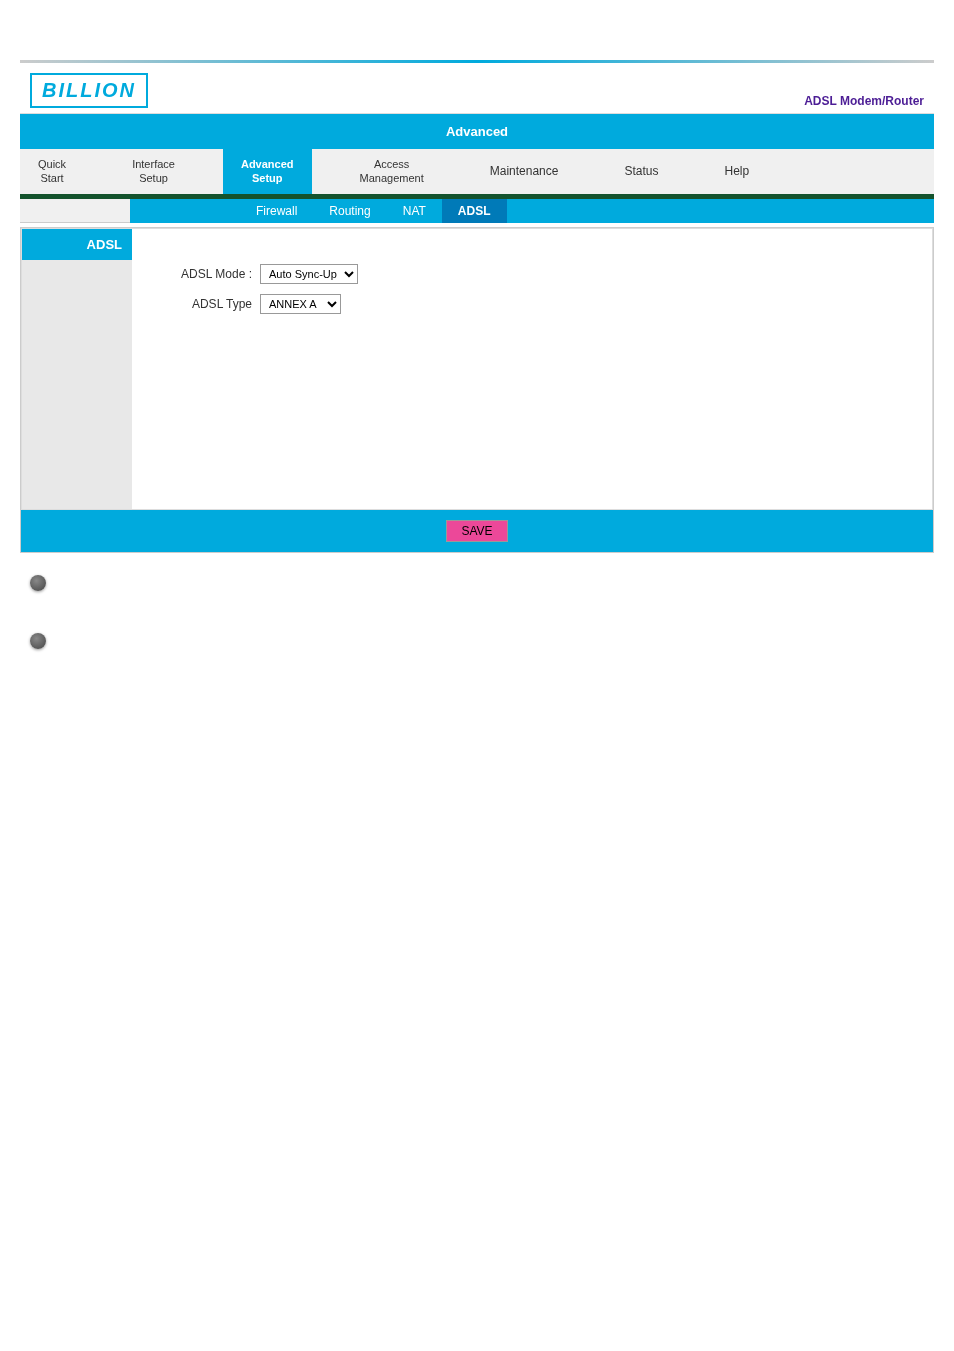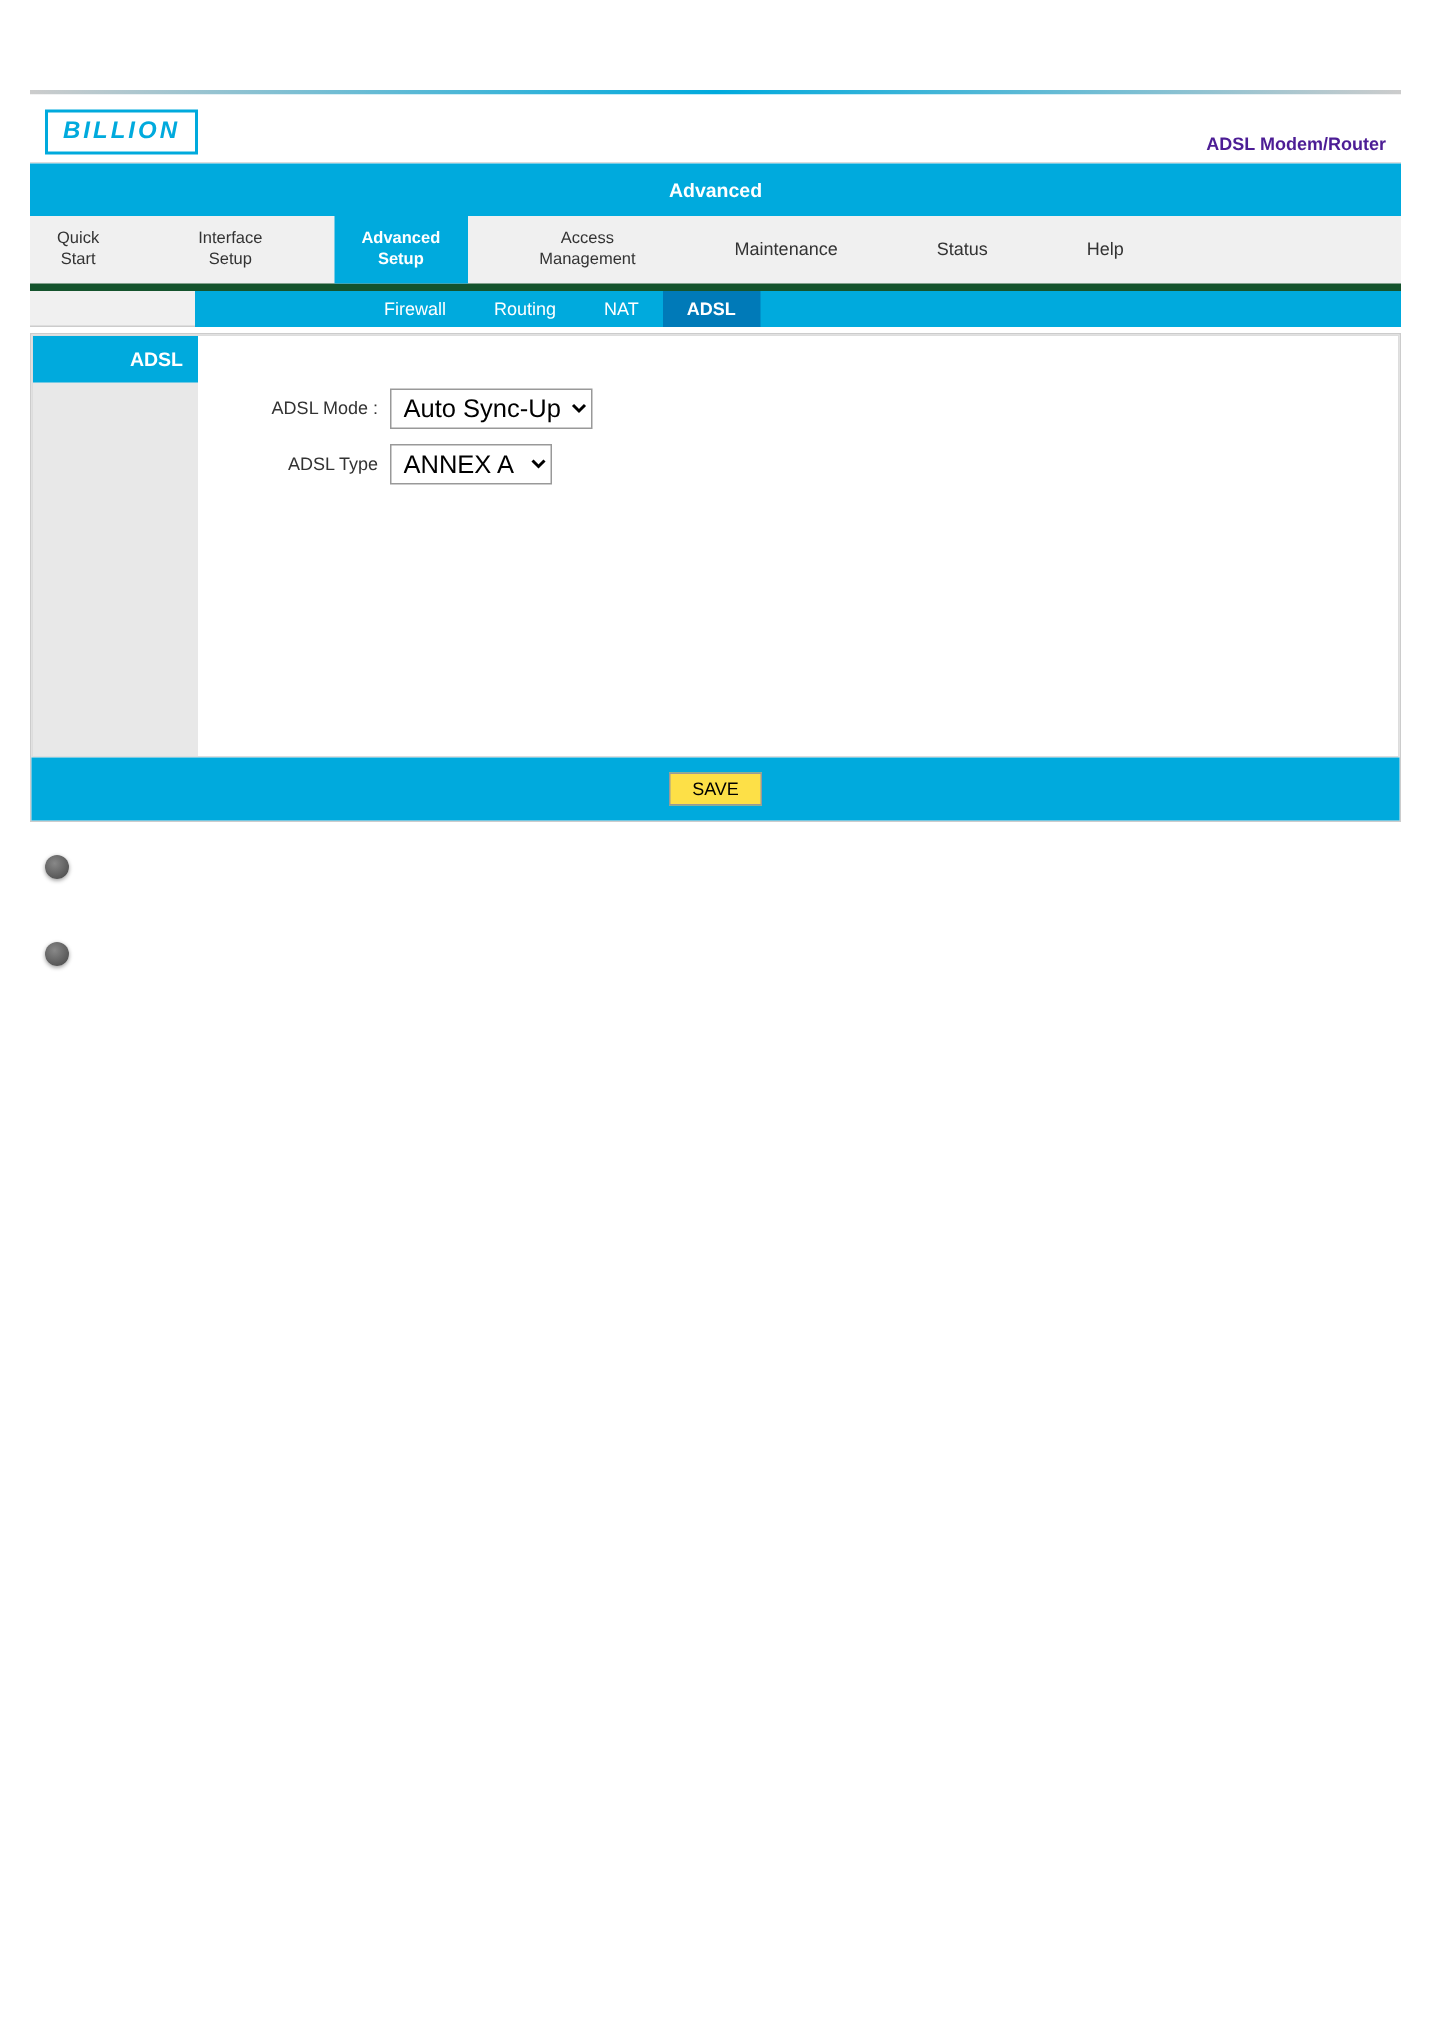--- a/index.html
+++ b/index.html
@@ -30,21 +30,21 @@
       display: flex;
       justify-content: space-between;
       align-items: flex-end;
       padding: 10px 10px 5px 10px;
       background: #fff;
       border-bottom: 1px solid #ddd;
     }
 
     .logo {
       font-family: Arial Black, Arial, sans-serif;
-      font-size: 16px;
+      font-size: 20px;
       font-weight: 900;
       font-style: italic;
       color: #00aadd;
       letter-spacing: 2px;
       border: 2px solid #00aadd;
       padding: 4px 10px;
       display: inline-block;
     }
 
     .product-name {
@@ -157,38 +157,38 @@
 
     .form-label {
       font-size: 12px;
       color: #333;
       margin-right: 8px;
       min-width: 90px;
       text-align: right;
     }
 
     .form-select {
-      font-size: 17px;
+      font-size: 11px;
       padding: 2px 4px;
       border: 1px solid #999;
       background: #fff;
       cursor: pointer;
     }
 
     
     .footer-bar {
       display: flex;
       align-items: center;
       justify-content: center;
       background: #00aadd;
       padding: 10px;
     }
 
     .save-button {
-      background: #fde047;
+      background: #ec4899;
       border: 1px solid #999;
       padding: 3px 14px;
       font-size: 12px;
       cursor: pointer;
       font-weight: normal;
     }
 
     
     .bullet-section {
       margin-top: 20px;

